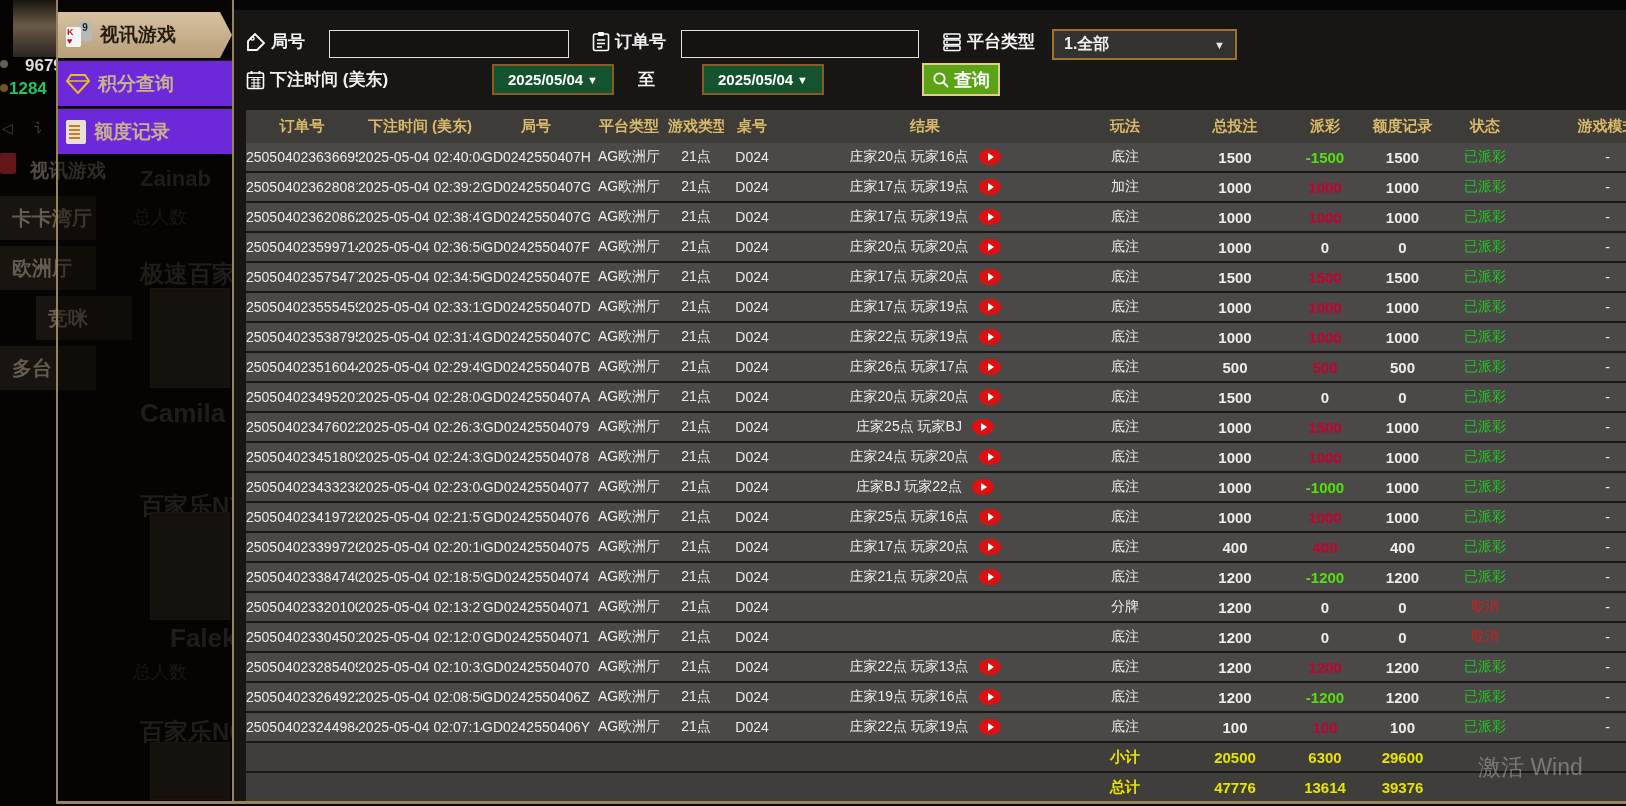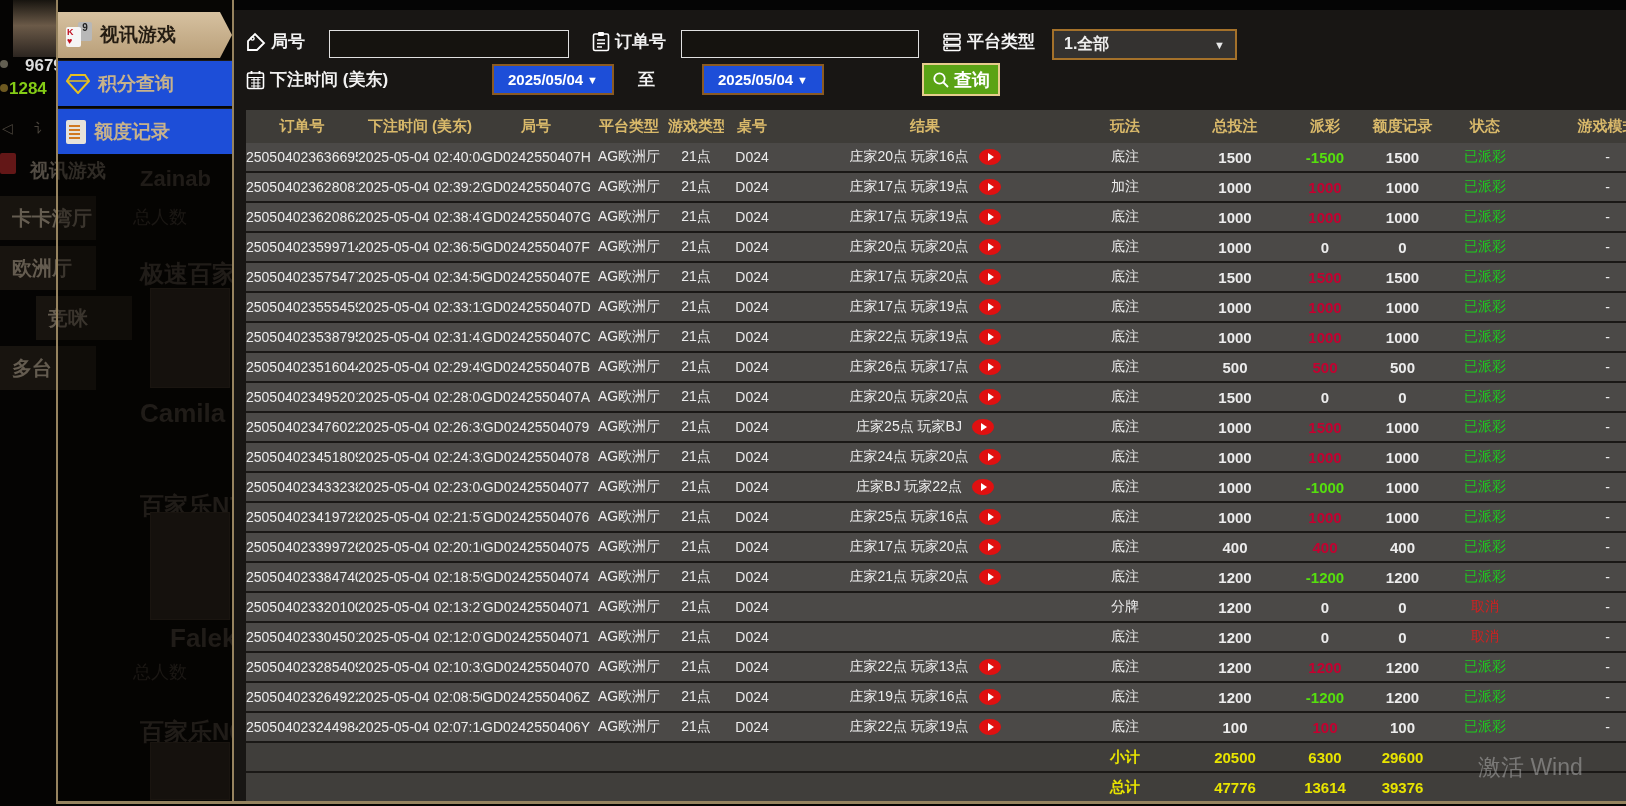--- a/index.html
+++ b/index.html
@@ -6,40 +6,40 @@
   html,body { width:1626px; height:806px; overflow:hidden; background:#050403;
     font-family:"Liberation Sans", sans-serif; }
   .abs { position:absolute; }
 
   
   #lobby-bg { position:absolute; inset:0; z-index:0; }
   .avatar { left:13px; top:0; width:44px; height:57px;
     background:linear-gradient(180deg,#141210 0%,#5a4c3e 30%,#7a6({}a55 0%) ,#6b5a48 60%,#3a3028 100%);
     background:linear-gradient(180deg,#17140f,#6b5a48 45%,#2c2520); }
   .balance1 { left:25px; top:56px; color:#dcdcdc; font-size:17px; font-weight:bold; }
-  .balance2 { left:9px; top:79px; color:#84cc16; font-size:17px; font-weight:bold; }
+  .balance2 { left:9px; top:79px; color:#22c55e; font-size:17px; font-weight:bold; }
   .coin-ico { left:0; top:60px; width:8px; height:8px; border-radius:50%; background:#8a8474; opacity:.7; }
   .coin-ico2 { left:0; top:84px; width:8px; height:8px; border-radius:50%; background:#9a7d2e; opacity:.7; }
   .dimglyph { color:#4a443c; font-size:14px; }
   .lobby-card-ico { left:0; top:153px; width:16px; height:21px; border-radius:2px; background:#7a1d1d; opacity:.8; }
   .lobby-nav-video { left:30px; top:158px; color:#514b43; font-size:19px; font-weight:bold; }
   .lobby-block { left:0; width:96px; height:44px; background:#18140f; color:#645c50;
     font-size:20px; font-weight:bold; line-height:44px; padding-left:12px; }
   .bg-title { color:#35302a; font-weight:bold; }
   .bg-sub { color:#2b2722; font-size:18px; }
   .bg-portrait { background:#211c16; border:1px solid #2a241d; }
 
   
   #column-overlay { left:56px; top:155px; width:178px; height:648px;
     background:rgba(6,5,3,.45); z-index:1; }
   #menu-col { left:56px; top:0; width:178px; height:803px;
     border-left:2px solid #96835f; border-right:2px solid #96835f; z-index:2; }
   #menu-top-black { left:0; top:0; width:100%; height:155px; background:#070604; }
   .menu-item { left:0; width:174px; height:46px; display:flex; align-items:center; gap:8px;
-    padding-left:8px; color:#c7b28b; font-size:19px; font-weight:bold; background:#1d4ed8;
+    padding-left:8px; color:#c7b28b; font-size:19px; font-weight:bold; background:#6d28d9;
     border-top:1px solid #1d1a15; cursor:pointer; }
   .menu-item.active { background:linear-gradient(180deg,#d6c1a0,#b99f79); color:#241c12;
     clip-path:polygon(0 0, calc(100% - 12px) 0, 100% 50%, calc(100% - 12px) 100%, 0 100%); border-top:none; }
   
   .ico-cards { position:relative; width:26px; height:26px; flex:0 0 26px; }
   .ico-cards .c2 { position:absolute; right:0; top:0; width:14px; height:19px; background:#b8b8b8;
     border-radius:2px; color:#222; font-size:10px; font-weight:bold; text-align:center; line-height:12px; }
   .ico-cards .c1 { position:absolute; left:0; top:5px; width:15px; height:20px; background:#f5f5f5;
     border-radius:2px; color:#c01020; font-size:9px; font-weight:bold; line-height:9px; padding:1px; }
   .ico-diamond { width:24px; height:20px; flex:0 0 24px; }
@@ -51,21 +51,21 @@
   #main-top-black { left:0; top:0; width:100%; height:10px; background:#050505; }
   #modal-bottom-border { left:56px; top:801px; width:1570px; height:3px; background:#96835f; z-index:3; }
 
   
   .flabel { color:#f2f2f2; font-size:17px; font-weight:bold; display:flex; align-items:center; gap:5px; }
   .ftext-input { background:#15130f; border:1px solid #e0e0e0; height:28px; color:#eee;
     font-size:15px; padding:0 6px; outline:none; }
   .fselect { background:#343230; border:2px solid #a4712a; color:#efefef; display:flex;
     align-items:center; font-weight:bold; cursor:pointer; }
   .fselect .arrow { margin-left:auto; font-size:11px; color:#e8e8e8; }
-  .date-select { background:#1d4ed8; border:2px solid #8a5a22; color:#fff; font-size:15px;
+  .date-select { background:#14532d; border:2px solid #8a5a22; color:#fff; font-size:15px;
     font-weight:bold; display:flex; align-items:center; justify-content:center; gap:4px; cursor:pointer; }
   #search-btn { background:#5aa315; border:2px solid #e6cc8c; color:#fff; font-size:18px;
     font-weight:bold; display:flex; align-items:center; justify-content:center; gap:4px; cursor:pointer; }
   .fico { display:inline-block; }
 
   
   #records-table { left:12px; top:110px; width:1460px; }
   .t-header { display:flex; background:#3e3c38; height:33px; align-items:center; }
   .t-header .cell { color:#d9b96a; font-size:15px; font-weight:bold; }
   .t-row { display:flex; background:#4b4947; height:30px; align-items:center;

